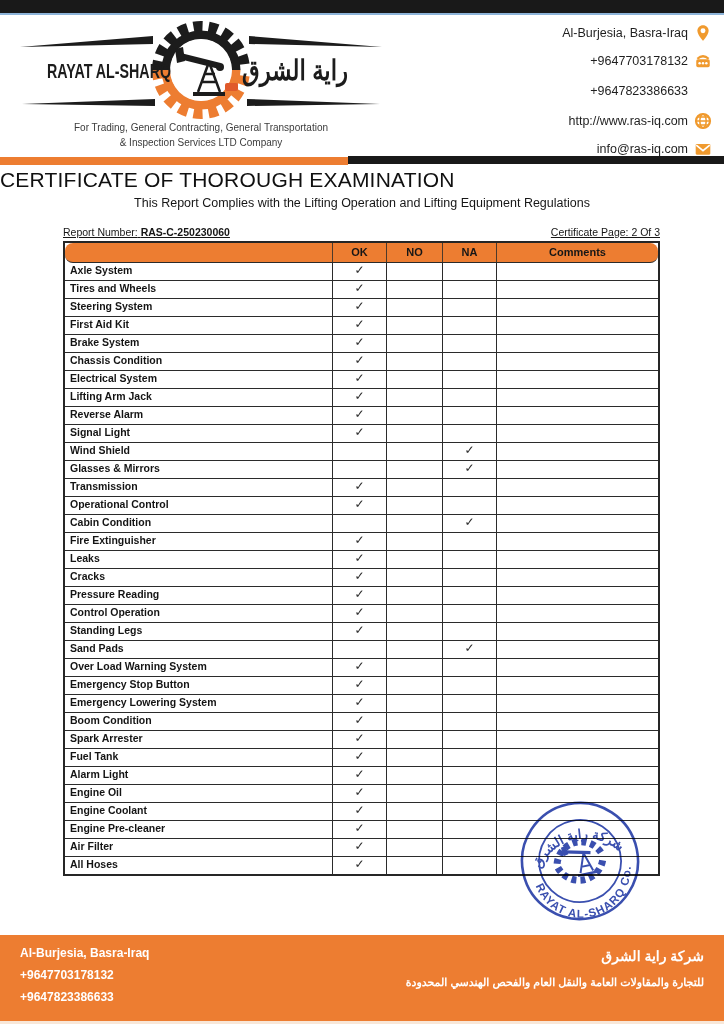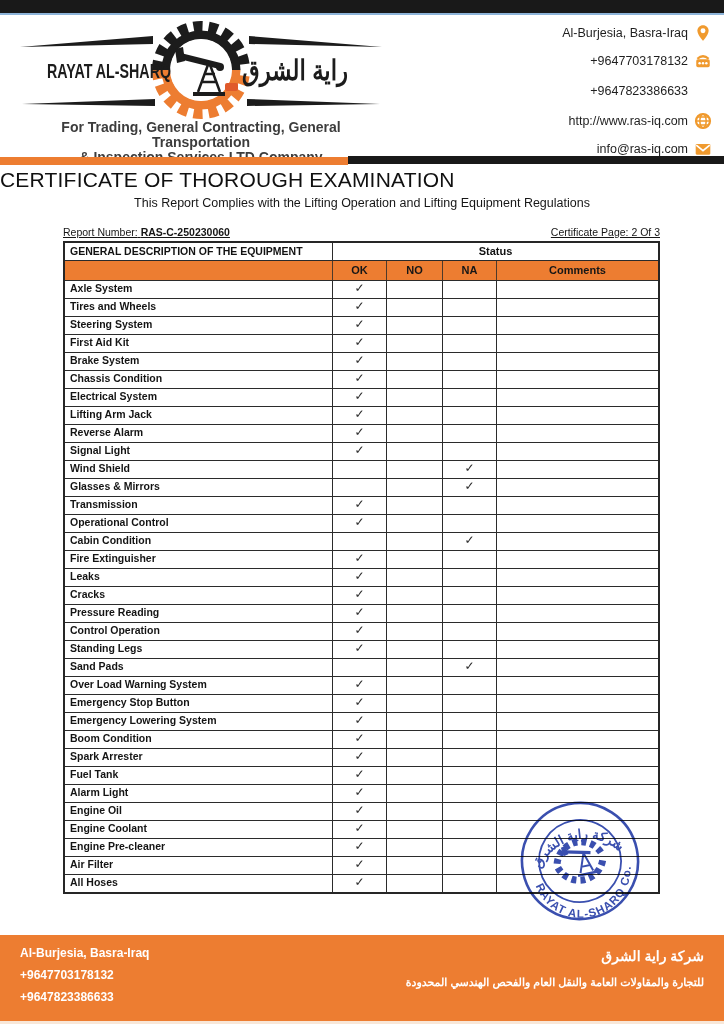--- a/index.html
+++ b/index.html
@@ -6,21 +6,21 @@
   .page{position:relative;width:724px;height:1024px;margin:0 auto;background:#ffffff;
         font-family:"Liberation Sans",sans-serif;overflow:hidden;}
 
   
   .topbar{position:absolute;top:0;left:0;width:724px;height:13px;background:#191919;
           border-bottom:2px solid #8DB4D9;}
 
   
   .logo{position:absolute;left:12px;top:16px;width:378px;height:104px;}
   .tagline{position:absolute;left:12px;top:120px;width:378px;text-align:center;
-           font-size:14px;font-weight:bold;color:#3c3c3c;line-height:15px;}
+           font-size:10px;font-weight:normal;color:#3c3c3c;line-height:15px;}
 
   
   .contacts{position:absolute;top:24px;right:12px;width:250px;}
   .cl{position:absolute;right:0;display:flex;align-items:center;justify-content:flex-end;
       gap:6px;white-space:nowrap;font-size:12.5px;color:#1f1f1f;}
   .cl .txt{line-height:18px;}
   .icn{width:18px;height:18px;flex:0 0 18px;display:inline-block;}
 
   
   .div-orange{position:absolute;top:157px;left:0;width:348px;height:8px;background:#ED7D31;}
@@ -38,21 +38,21 @@
 
   
   .tbl{position:absolute;top:241px;left:63px;width:597px;border:2px solid #262626;
        background:#fff;box-sizing:border-box;}
   .t-head1{display:grid;grid-template-columns:268px 325px;height:17px;
            border-bottom:1px solid #2b2b2b;}
   .t-head1 .h-desc{font-size:10.5px;font-weight:bold;color:#111;padding-left:5px;
                    line-height:16px;border-right:1px solid #2b2b2b;box-sizing:border-box;}
   .t-head1 .h-status{font-size:11px;font-weight:bold;color:#111;text-align:center;line-height:16px;}
   .t-head2{display:grid;grid-template-columns:268px 54px 56px 54px 161px;height:19px;
-           background:#ED7D31;border-bottom:1px solid #2b2b2b;}
+           background:#ED7D31;border-bottom:1px solid #2b2b2b;border-radius:8px;}
   .t-head2 div{font-size:11px;font-weight:bold;color:#161616;text-align:center;
                line-height:18px;border-right:1px solid #4e3a2a;box-sizing:border-box;}
   .t-head2 div:last-child{border-right:none;}
   .t-row{display:grid;grid-template-columns:268px 54px 56px 54px 161px;height:17px;
          border-bottom:1px solid #2b2b2b;}
   .t-row:last-child{border-bottom:none;}
   .t-cell{border-right:1px solid #2b2b2b;box-sizing:border-box;font-size:10.5px;
           line-height:15px;color:#141414;}
   .t-cell:last-child{border-right:none;}
   .t-cell.name{font-weight:bold;padding-left:5px;}
@@ -166,24 +166,20 @@
 
   <div class="report-line">
     <span>
       <span>Report Number:</span>
       <b>RAS-C-250230060</b>
     </span>
     <span>Certificate Page: 2 Of 3</span>
   </div>
 
   <div class="tbl">
-    <div class="t-head1">
-      <div class="h-desc">GENERAL DESCRIPTION OF THE EQUIPMENT</div>
-      <div class="h-status">Status</div>
-    </div>
     <div class="t-head2">
       <div></div>
       <div>OK</div>
       <div>NO</div>
       <div>NA</div>
       <div>Comments</div>
     </div>
     <div id="table-rows">
         <div class="t-row">
           <div class="t-cell name">Axle System</div>

